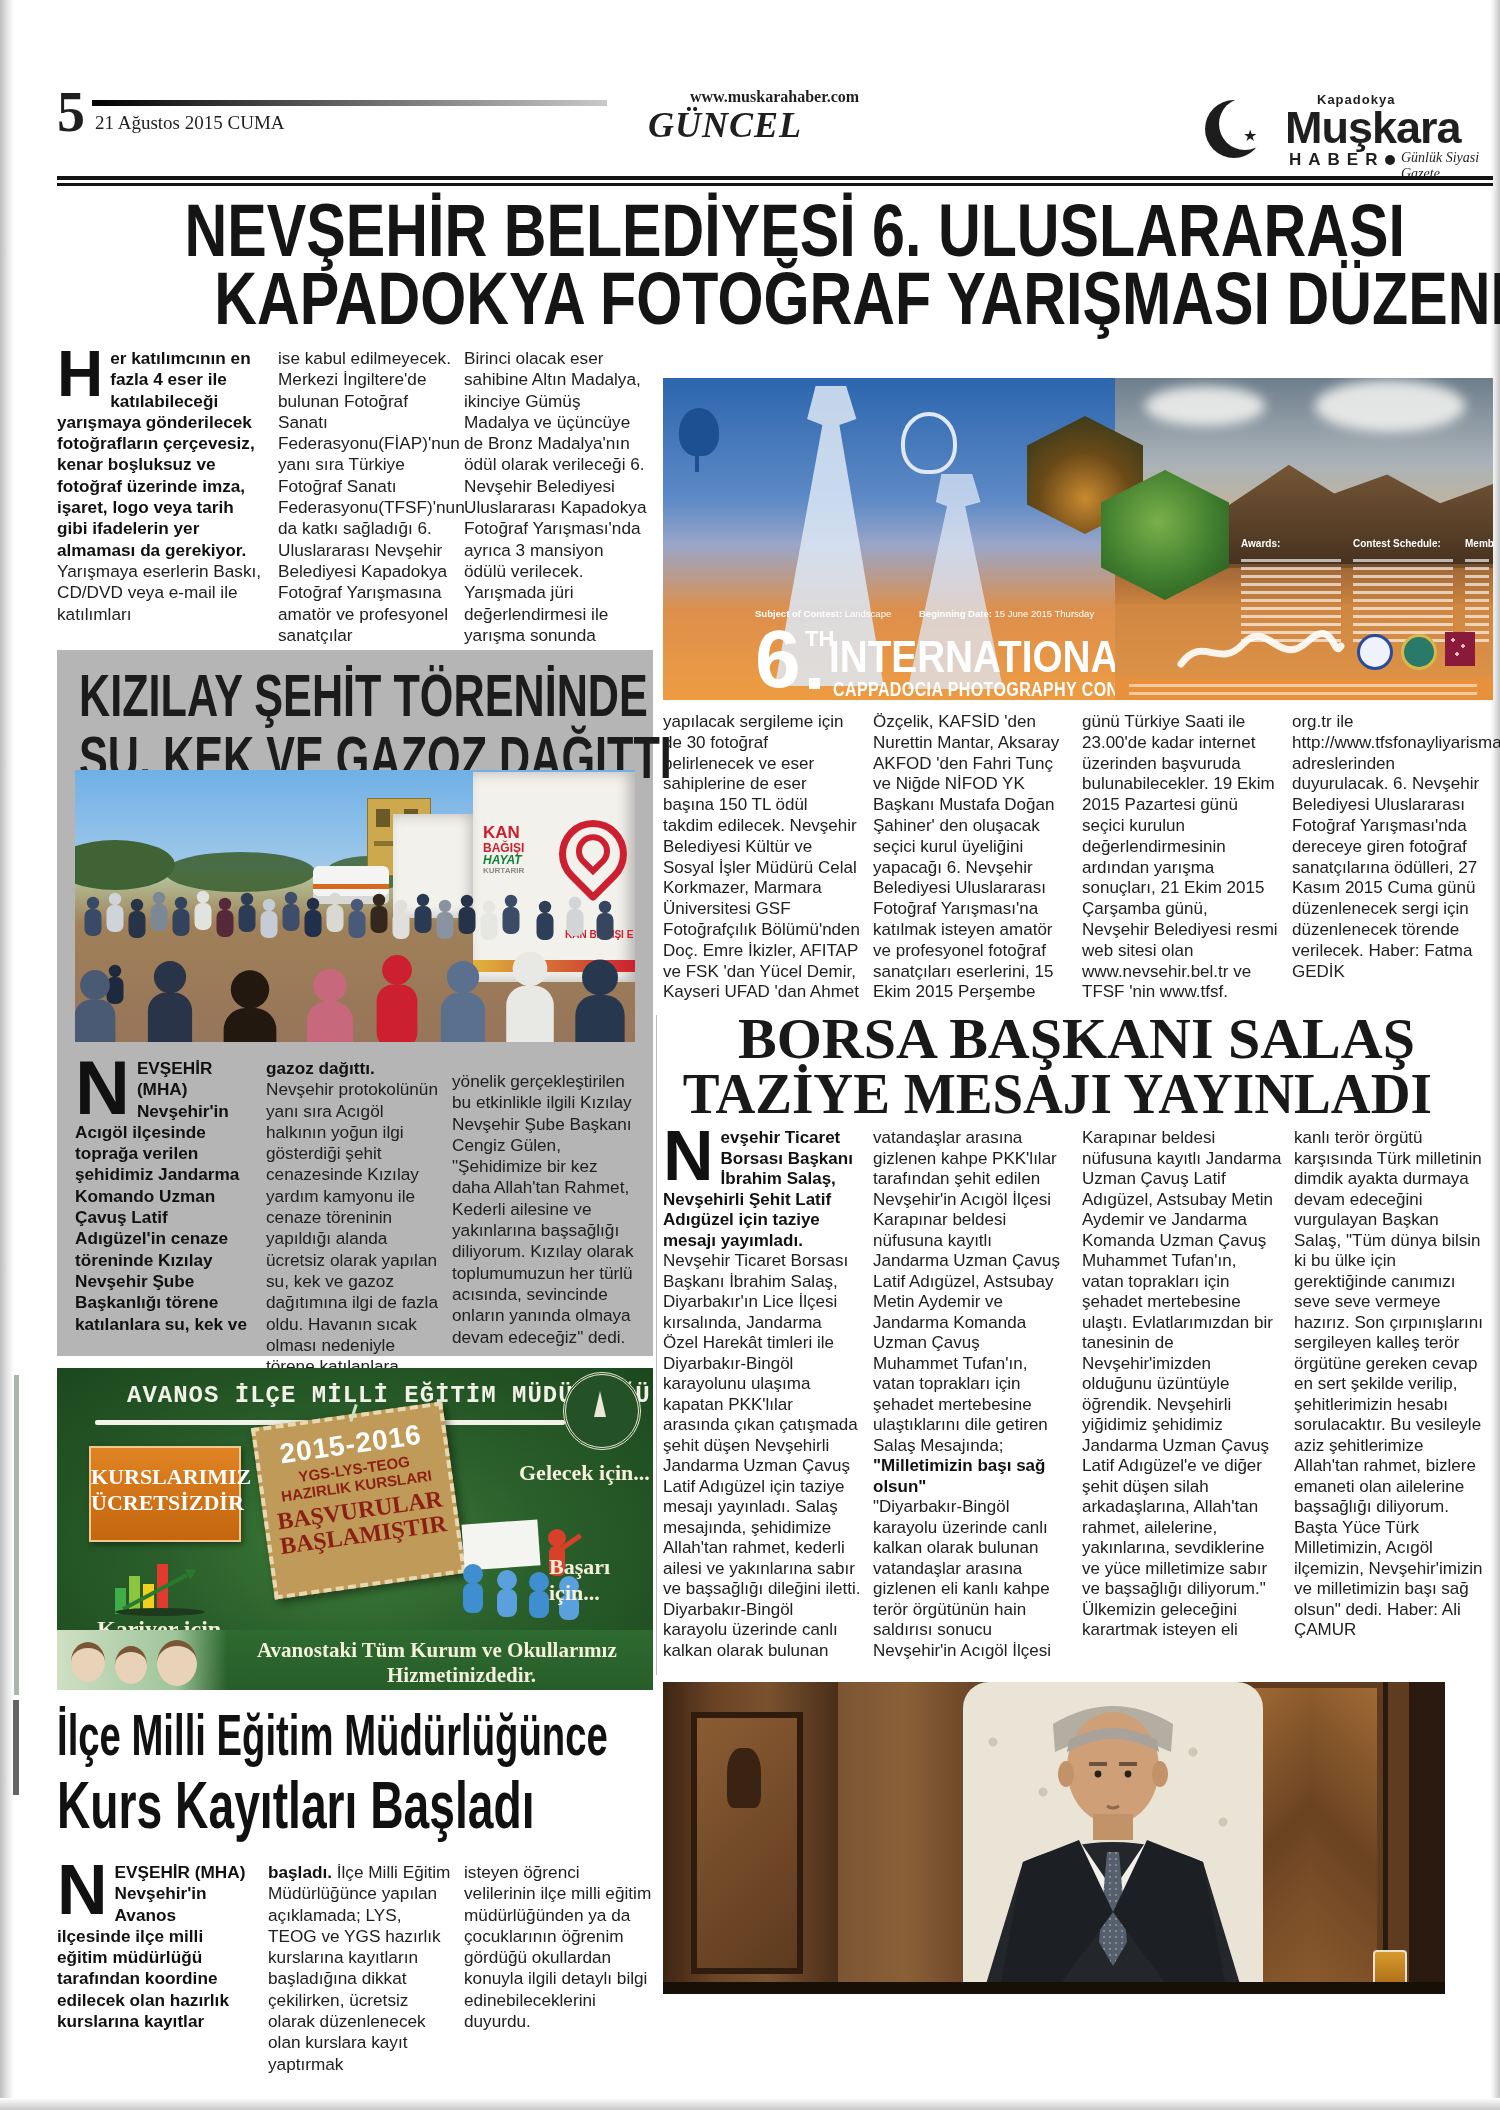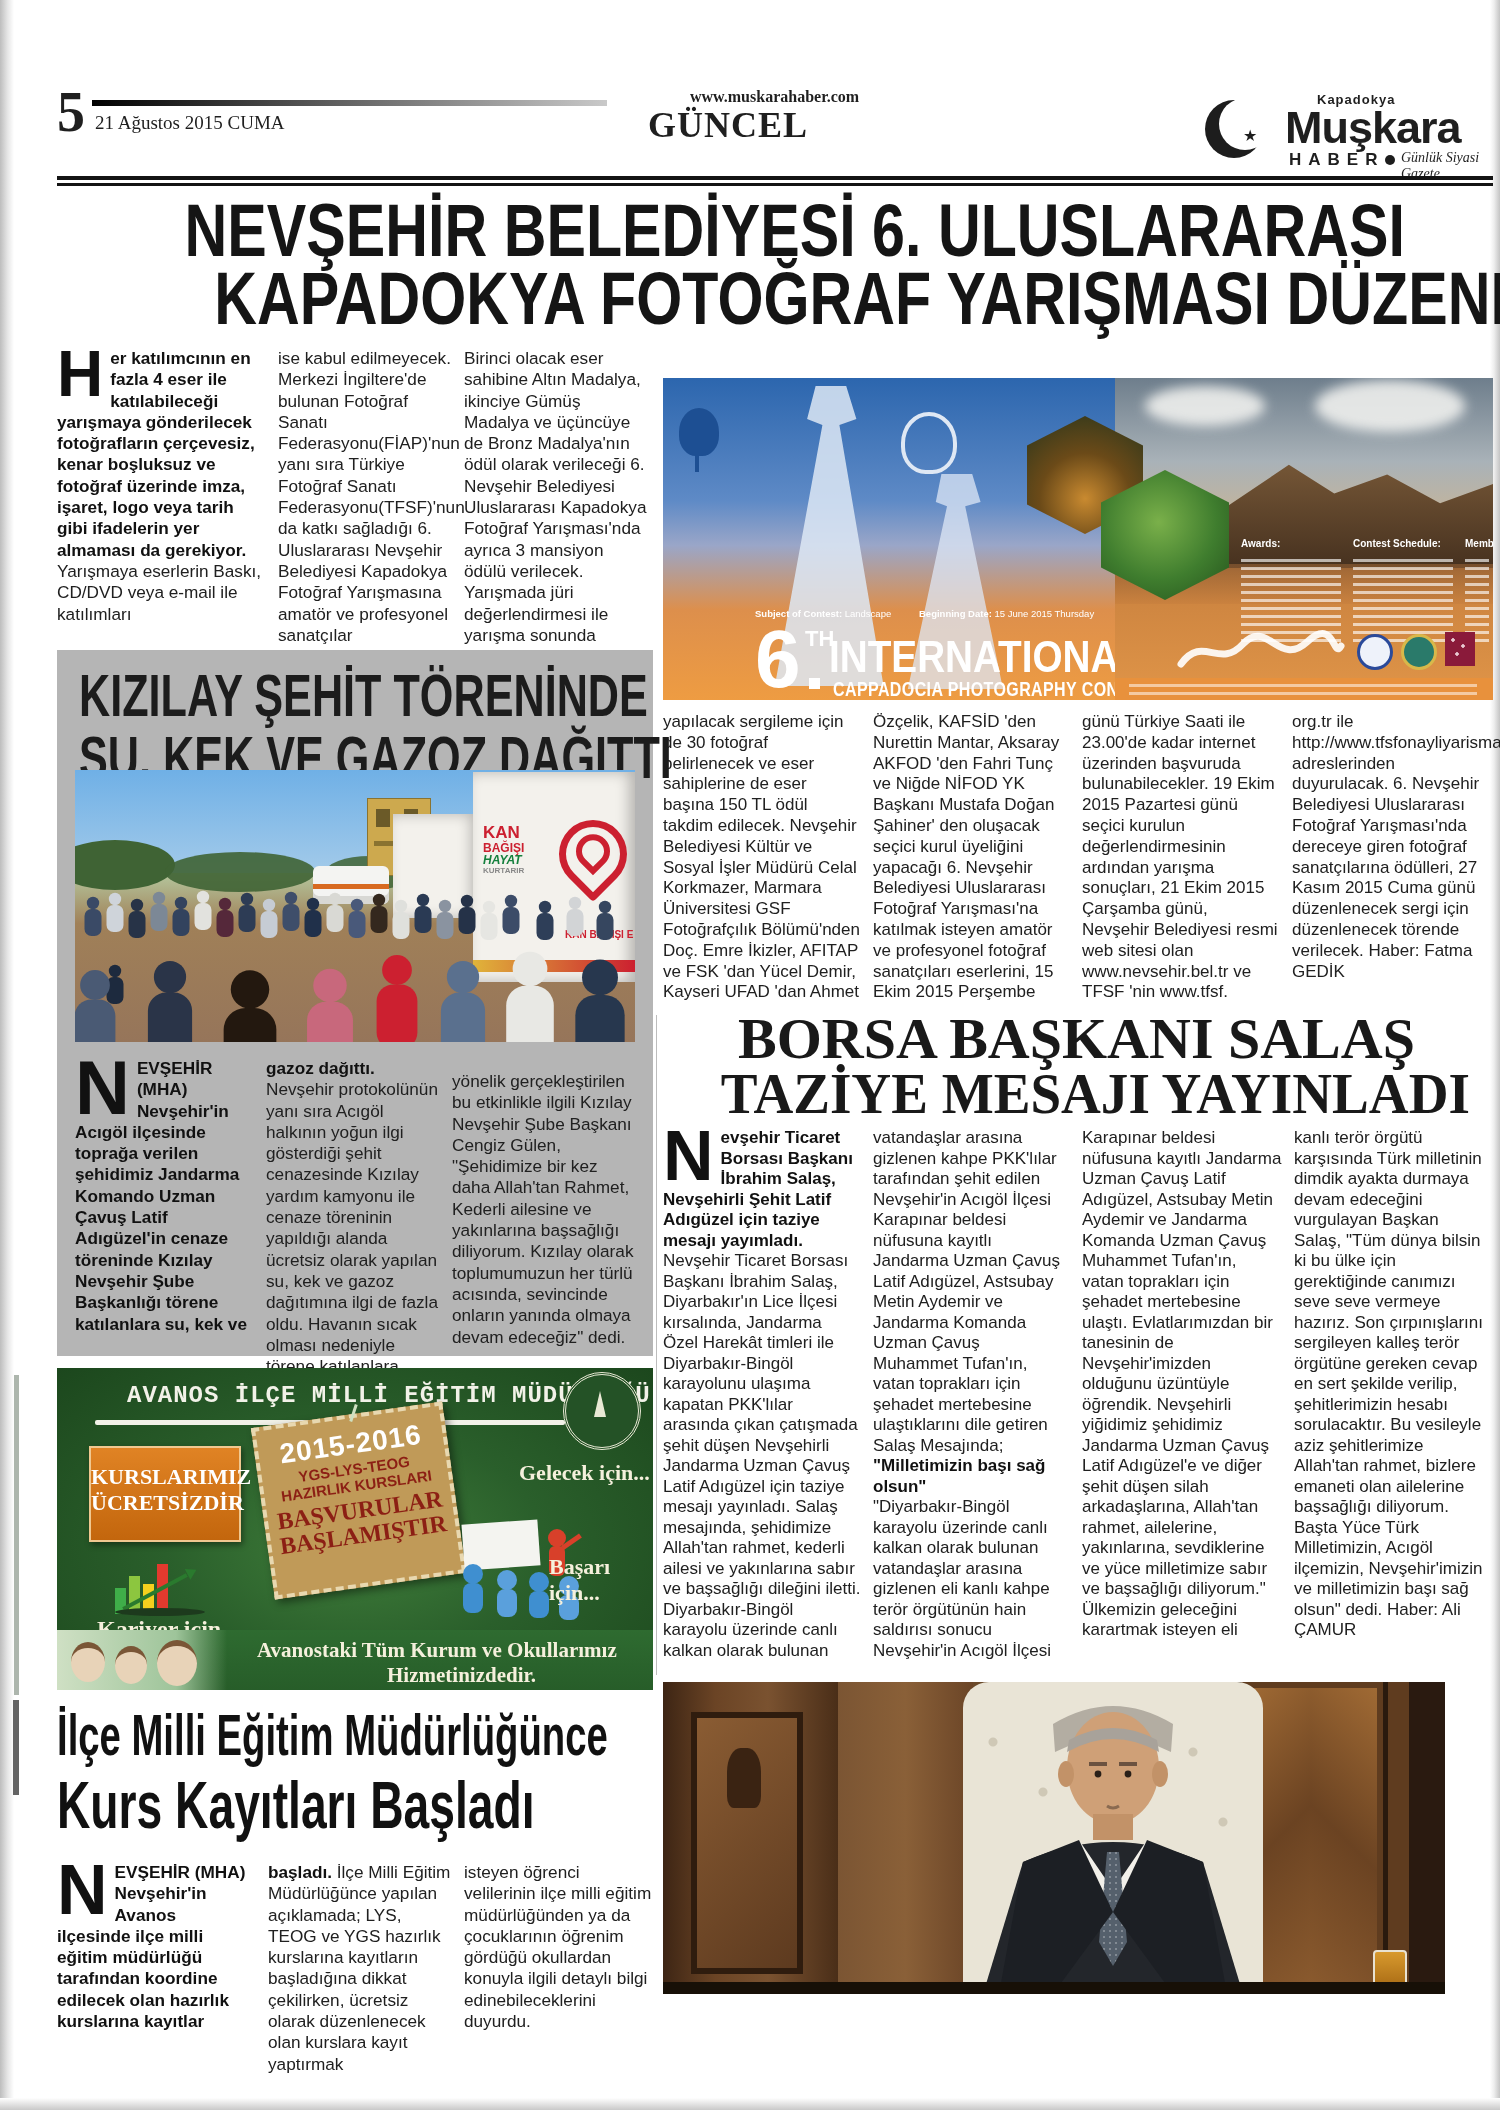--- a/index.html
+++ b/index.html
@@ -119,21 +119,21 @@
   <div class="abs edgeL"></div>
   <div class="abs edgeR"></div>
   <div class="abs edgeB"></div>
   <div class="abs artifact1"></div>
   <div class="abs artifact2"></div>
 
   <div class="abs pagenum" style="left:57px;top:84px;">5</div>
   <div class="abs hrule-grad" style="left:92px;top:100px;width:515px;"></div>
   <div class="abs dateline" style="left:95px;top:112px;">21 Ağustos 2015 CUMA</div>
   <div class="abs website" style="left:690px;top:88px;">www.muskarahaber.com</div>
-  <div class="abs section" style="left:648px;top:104px;">GÜNCEL</div>
+  <div class="abs section" style="left:648px;top:104px;font-style:italic;">GÜNCEL</div>
 
   <div class="abs" style="left:1205px;top:92px;width:290px;height:80px;">
     <div class="abs crescent" style="left:0;top:8px;"></div>
     <div class="abs star" style="left:38px;top:34px;z-index:2;">★</div>
     <div class="abs mh-region" style="left:112px;top:0;">Kapadokya</div>
     <div class="abs mh-name" style="left:80px;top:13px;">Muşkara</div>
     <div class="abs mh-sub" style="left:84px;top:58px;">HABER</div>
     <div class="abs mh-dot" style="left:180px;top:63px;"></div>
     <div class="abs mh-tag" style="left:196px;top:58px;">Günlük Siyasi Gazete</div>
   </div>
@@ -363,21 +363,21 @@
       <div class="abs ad-serif" style="left:200px;top:8px;font-size:21px;">Avanostaki Tüm Kurum ve Okullarımız</div>
       <div class="abs ad-serif" style="left:330px;top:33px;font-size:21px;">Hizmetinizdedir.</div>
     </div>
   </div>
 
   <div class="abs vline" style="left:656px;top:1015px;height:660px;"></div>
 
   <div class="abs hl-serif" style="left:663px;top:1010px;width:827px;font-size:58px;text-align:center;">
     <span style="display:inline-block;transform:scaleX(1.0);">BORSA BAŞKANI SALAŞ</span>
   </div>
-  <div class="abs hl-serif" style="left:663px;top:1065px;width:827px;font-size:58px;text-align:right;">
+  <div class="abs hl-serif" style="left:663px;top:1065px;width:827px;font-size:58px;text-align:left;">
     <span style="display:inline-block;transform:scaleX(.95);">TAZİYE MESAJI YAYINLADI</span>
   </div>
 
   <div class="abs bcol" style="left:663px;top:1128px;width:198px;height:548px;font-size:17px;line-height:20.5px;">
     <span class="dropcap" style="font-size:70px;line-height:56px;">N</span><b>evşehir Ticaret Borsası Başkanı İbrahim Salaş, Nevşehirli Şehit Latif Adıgüzel için taziye mesajı yayımladı.</b><span> Nevşehir Ticaret Borsası Başkanı İbrahim Salaş, Diyarbakır'ın Lice İlçesi kırsalında, Jandarma Özel Harekât timleri ile Diyarbakır-Bingöl karayolunu ulaşıma kapatan PKK'lılar arasında çıkan çatışmada şehit düşen Nevşehirli Jandarma Uzman Çavuş Latif Adıgüzel için taziye mesajı yayınladı. Salaş mesajında, şehidimize Allah'tan rahmet, kederli ailesi ve yakınlarına sabır ve başsağlığı dileğini iletti. Diyarbakır-Bingöl karayolu üzerinde canlı kalkan olarak bulunan</span>
   </div>
   <div class="abs bcol" style="left:873px;top:1128px;width:196px;height:548px;font-size:17px;line-height:20.5px;">
     <span>vatandaşlar arasına gizlenen kahpe PKK'lılar tarafından şehit edilen Nevşehir'in Acıgöl İlçesi Karapınar beldesi nüfusuna kayıtlı Jandarma Uzman Çavuş Latif Adıgüzel, Astsubay Metin Aydemir ve Jandarma Komanda Uzman Çavuş Muhammet Tufan'ın, vatan toprakları için şehadet mertebesine ulaştıklarını dile getiren Salaş Mesajında;</span>
     <div class="subhead">"Milletimizin başı sağ olsun"</div>
     <span> "Diyarbakır-Bingöl karayolu üzerinde canlı kalkan olarak bulunan vatandaşlar arasına gizlenen  eli kanlı kahpe terör örgütünün hain saldırısı sonucu Nevşehir'in Acıgöl İlçesi</span>

